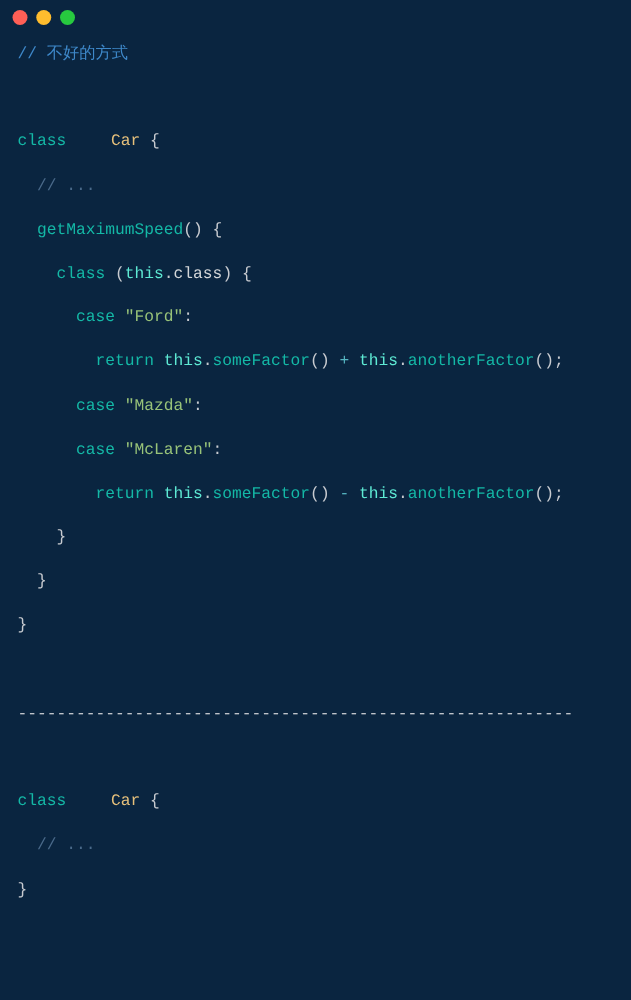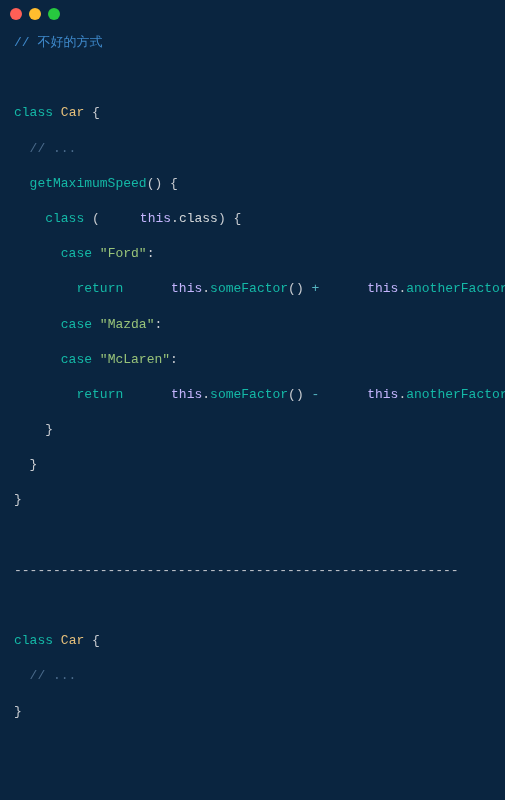--- a/index.html
+++ b/index.html
@@ -36,23 +36,23 @@
   .code {
     padding: 6px 14px 10px 14px;
     white-space: pre;
     font-family: "Menlo", "Consolas", "Courier New", monospace;
     font-size: 13px;
     line-height: 17.6px;
     color: #d4d7d9;
   }
   .tk-comment { color: #4a6a8a; }
   .tk-keyword { color: #14b8a6; }
-  .tk-class { color: #e6c07b; }
+  .tk-class { color: #e6c07b; margin-left: 28px; }
   .tk-string { color: #98c379; }
-  .tk-this { color: #c4b5fd; margin-left: 40px; }
+  .tk-this { color: #5eead4; }
   .tk-punct { color: #c8cbd0; }
   .tk-method { color: #14b8a6; }
   .tk-op { color: #56b6c2; }
   .tk-plain { color: #d4d7d9; }
   .tk-commentcn { color: #3e88c9; }
   .line { display: block; }
   .sep {
     color: #c8cbd0;
     letter-spacing: 0;
   }

